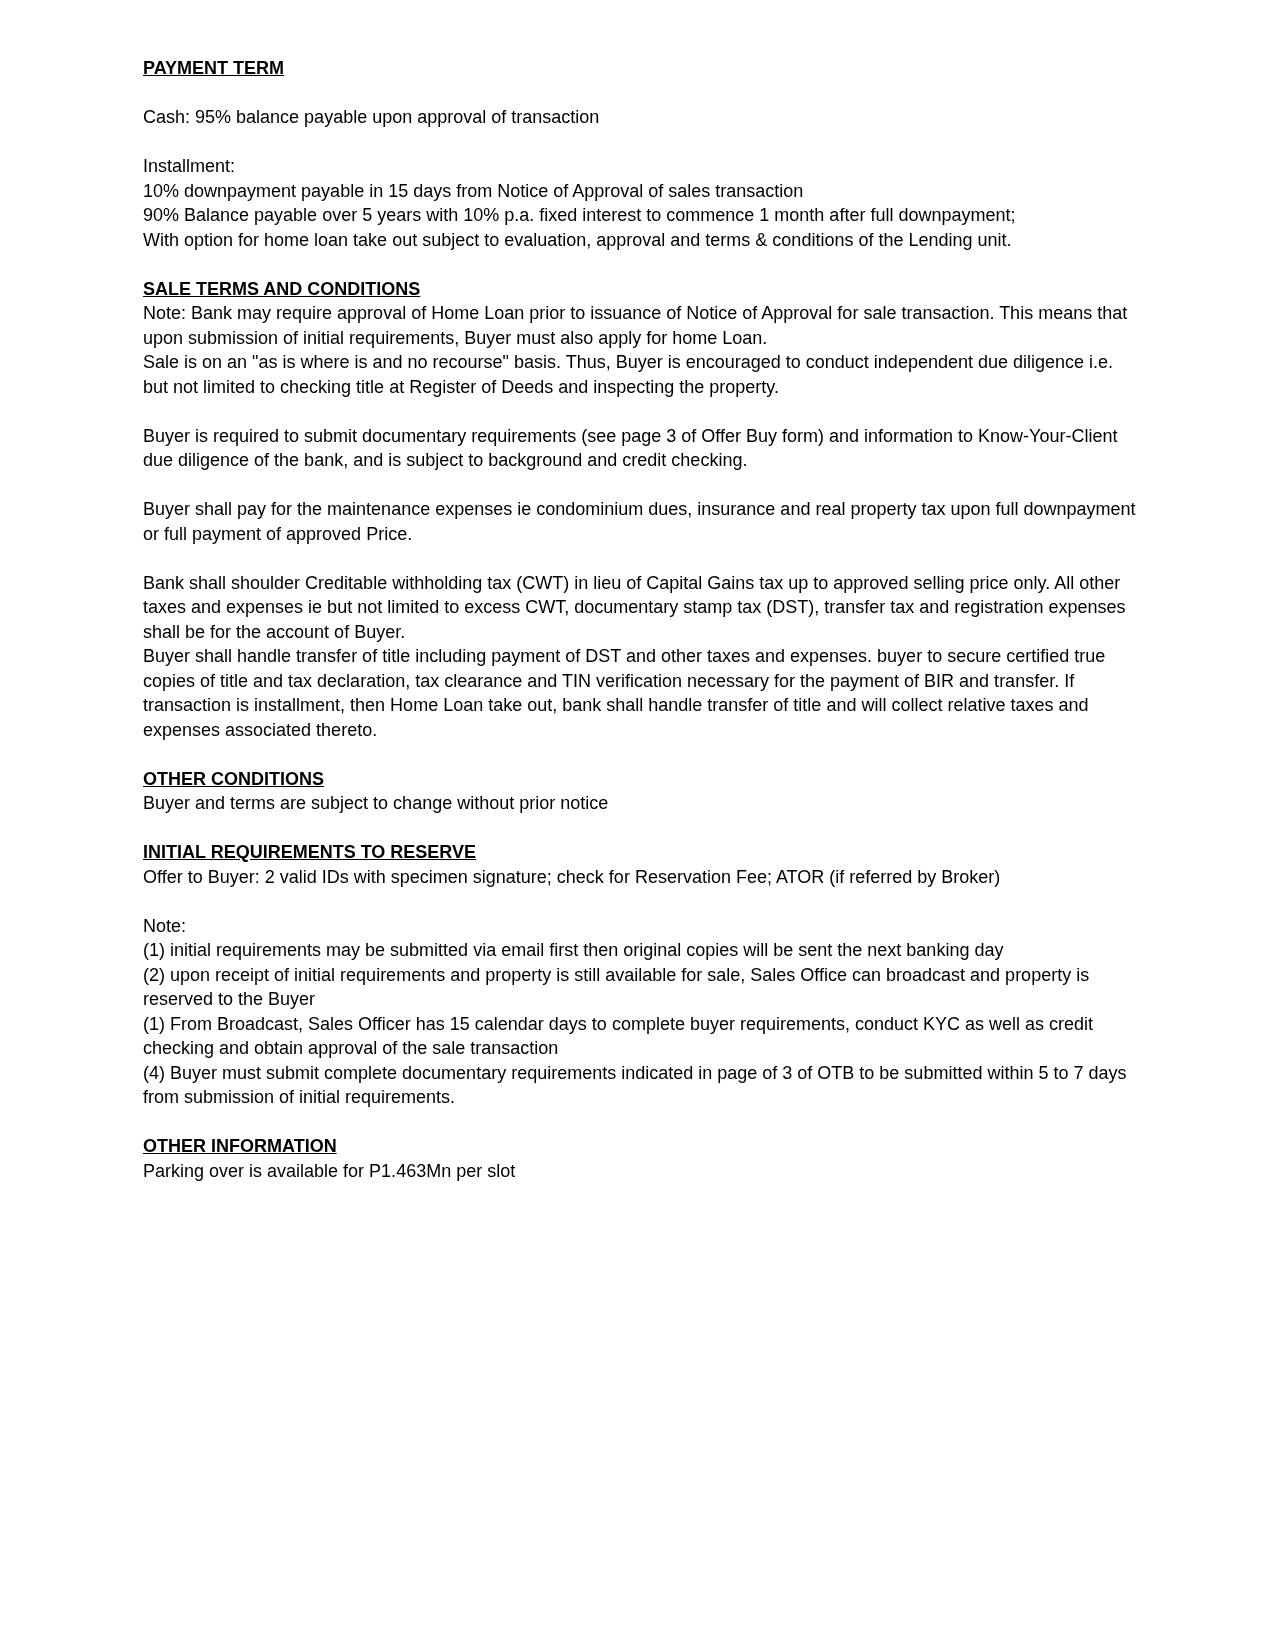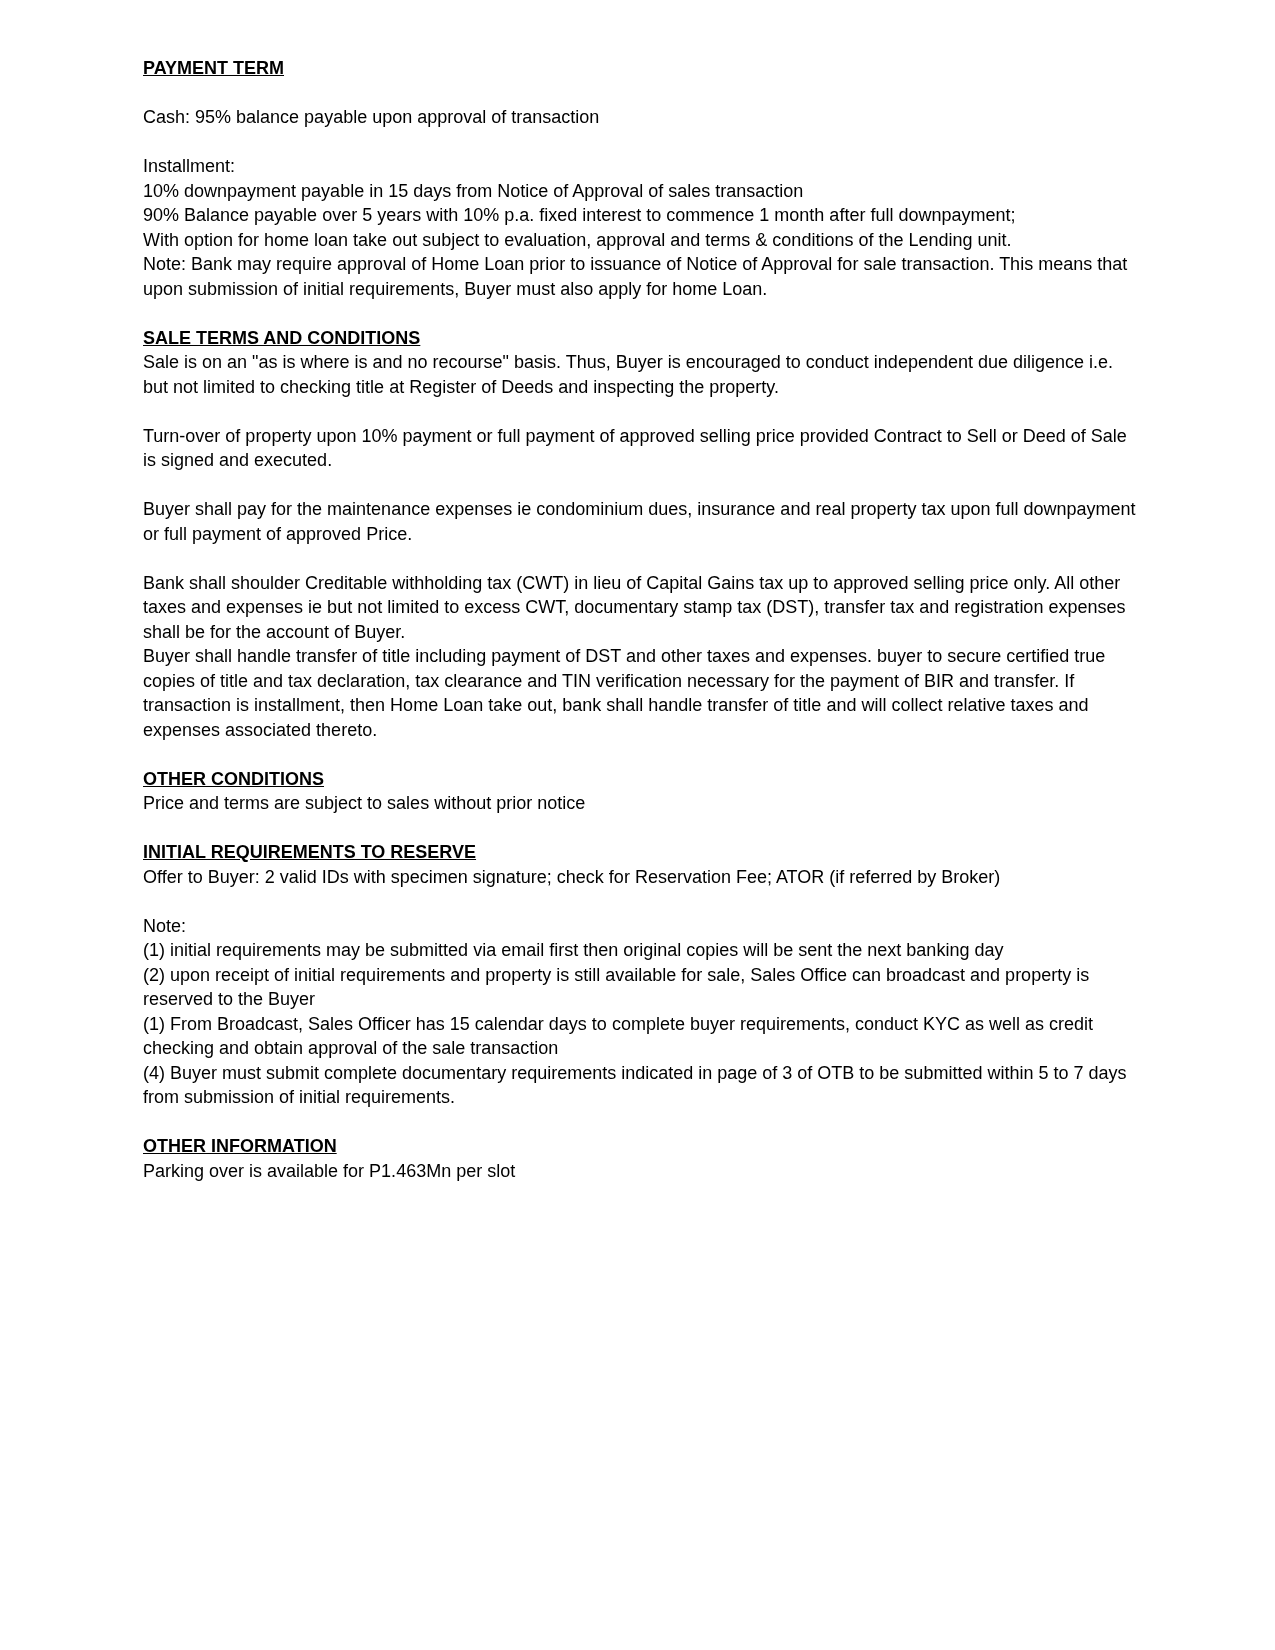--- a/index.html
+++ b/index.html
@@ -35,29 +35,29 @@
 <body>
 
 <div class="page">
 
   <div class="block heading">PAYMENT TERM</div>
   <div class="block gap">Cash: 95% balance payable upon approval of transaction</div>
   <div class="block gap">Installment:</div>
   <div class="block">10% downpayment payable in 15 days from Notice of Approval of sales transaction</div>
   <div class="block">90% Balance payable over 5 years with 10% p.a. fixed interest to commence 1 month after full downpayment;</div>
   <div class="block">With option for home loan take out subject to evaluation, approval and terms &amp; conditions of the Lending unit.</div>
+  <div class="block gap heading">SALE TERMS AND CONDITIONS</div>
   <div class="block">Note: Bank may require approval of Home Loan prior to issuance of Notice of Approval for sale transaction. This means that upon submission of initial requirements, Buyer must also apply for home Loan.</div>
-  <div class="block gap heading">SALE TERMS AND CONDITIONS</div>
   <div class="block">Sale is on an "as is where is and no recourse" basis. Thus, Buyer is encouraged to conduct independent due diligence i.e. but not limited to checking title at Register of Deeds and inspecting the property.</div>
-  <div class="block gap">Turn-over of property upon 10% payment or full payment of approved selling price provided Contract to Sell or Deed of Sale is signed and executed.</div>
+  <div class="block gap">Buyer is required to submit documentary requirements (see page 3 of Offer Buy form) and information to Know-Your-Client due diligence of the bank, and is subject to background and credit checking.</div>
   <div class="block gap">Buyer shall pay for the maintenance expenses ie condominium dues, insurance and real property tax upon full downpayment or full payment of approved Price.</div>
   <div class="block gap">Bank shall shoulder Creditable withholding tax (CWT) in lieu of Capital Gains tax up to approved selling price only. All other taxes and expenses ie but not limited to excess CWT, documentary stamp tax (DST), transfer tax and registration expenses shall be for the account of Buyer.</div>
   <div class="block">Buyer shall handle transfer of title including payment of DST and other taxes and expenses. buyer to secure certified true copies of title and tax declaration, tax clearance and TIN verification necessary for the payment of BIR and transfer. If transaction is installment, then Home Loan take out, bank shall handle transfer of title and will collect relative taxes and expenses associated thereto.</div>
   <div class="block gap heading">OTHER CONDITIONS</div>
-  <div class="block">Price and terms are subject to sales without prior notice</div>
+  <div class="block">Buyer and terms are subject to change without prior notice</div>
   <div class="block gap heading">INITIAL REQUIREMENTS TO RESERVE</div>
   <div class="block">Offer to Buyer: 2 valid IDs with specimen signature; check for Reservation Fee; ATOR (if referred by Broker)</div>
   <div class="block gap">Note:</div>
   <div class="block">(1) initial requirements may be submitted via email first then original copies will be sent the next banking day</div>
   <div class="block">(2) upon receipt of initial requirements and property is still available for sale, Sales Office can broadcast and property is reserved to the Buyer</div>
   <div class="block">(1) From Broadcast, Sales Officer has 15 calendar days to complete buyer requirements, conduct KYC as well as credit checking and obtain approval of the sale transaction</div>
   <div class="block">(4) Buyer must submit complete documentary requirements indicated in page of 3 of OTB to be submitted within 5 to 7 days from submission of initial requirements.</div>
   <div class="block gap heading">OTHER INFORMATION</div>
   <div class="block">Parking over is available for P1.463Mn per slot</div>
 

